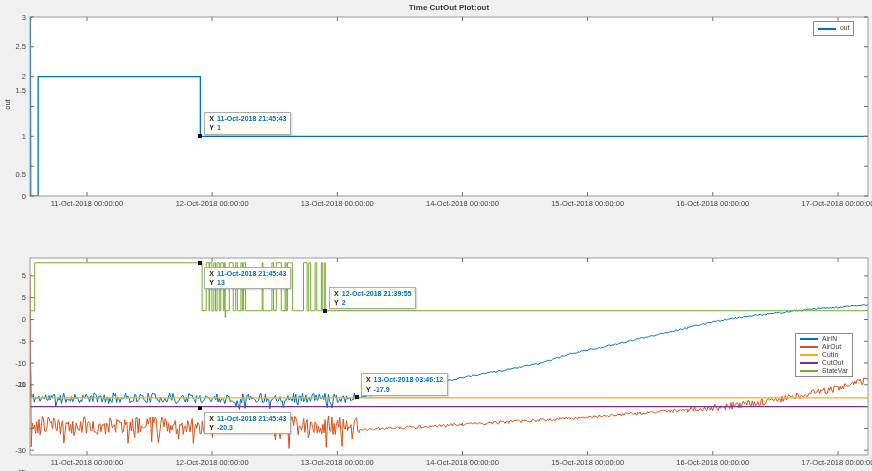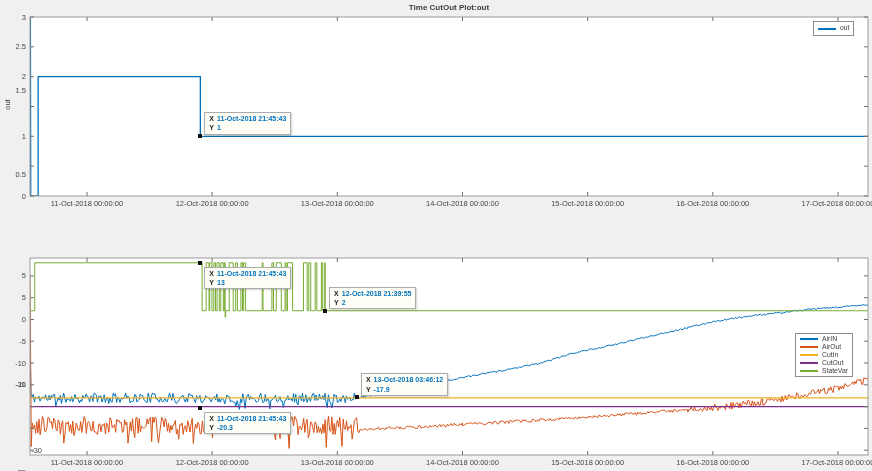--- a/index.html
+++ b/index.html
@@ -164,21 +164,21 @@
       <div class="xtick-label" style="left: 664.792px; top: 458px;">16-Oct-2018 00:00:00</div>
       <div class="xtick-label" style="left: 789.96px; top: 458px;">17-Oct-2018 00:00:00</div>
       <div class="ytick-label" style="top: 271.369px;">5</div>
       <div class="ytick-label" style="top: 293.162px;">5</div>
       <div class="ytick-label" style="top: 314.954px;">0</div>
       <div class="ytick-label" style="top: 336.746px;">-5</div>
       <div class="ytick-label" style="top: 358.538px; text-align: right;">-10</div>
       <div class="ytick-label" style="top: 380.33px;">-11</div>
       <div class="ytick-label" style="top: 380px;">-20</div>
       <div class="ytick-label" style="top: 423.914px; margin-top: 44px;">-25</div>
-      <div class="ytick-label" style="top: 445.706px; margin-left: 16px;">-30</div>
+      <div class="ytick-label" style="top: 445.706px;">-30</div>
       <div class="legend-box" id="legend-bottom" style="left: 795px; top: 333px;">
         <div class="legend-row">
           <div class="legend-swatch" style="background: rgb(0, 114, 189);"></div>
           <div class="legend-label">AirIN</div>
         </div>
         <div class="legend-row">
           <div class="legend-swatch" style="background: rgb(217, 83, 25);"></div>
           <div class="legend-label">AirOut</div>
         </div>
         <div class="legend-row">

